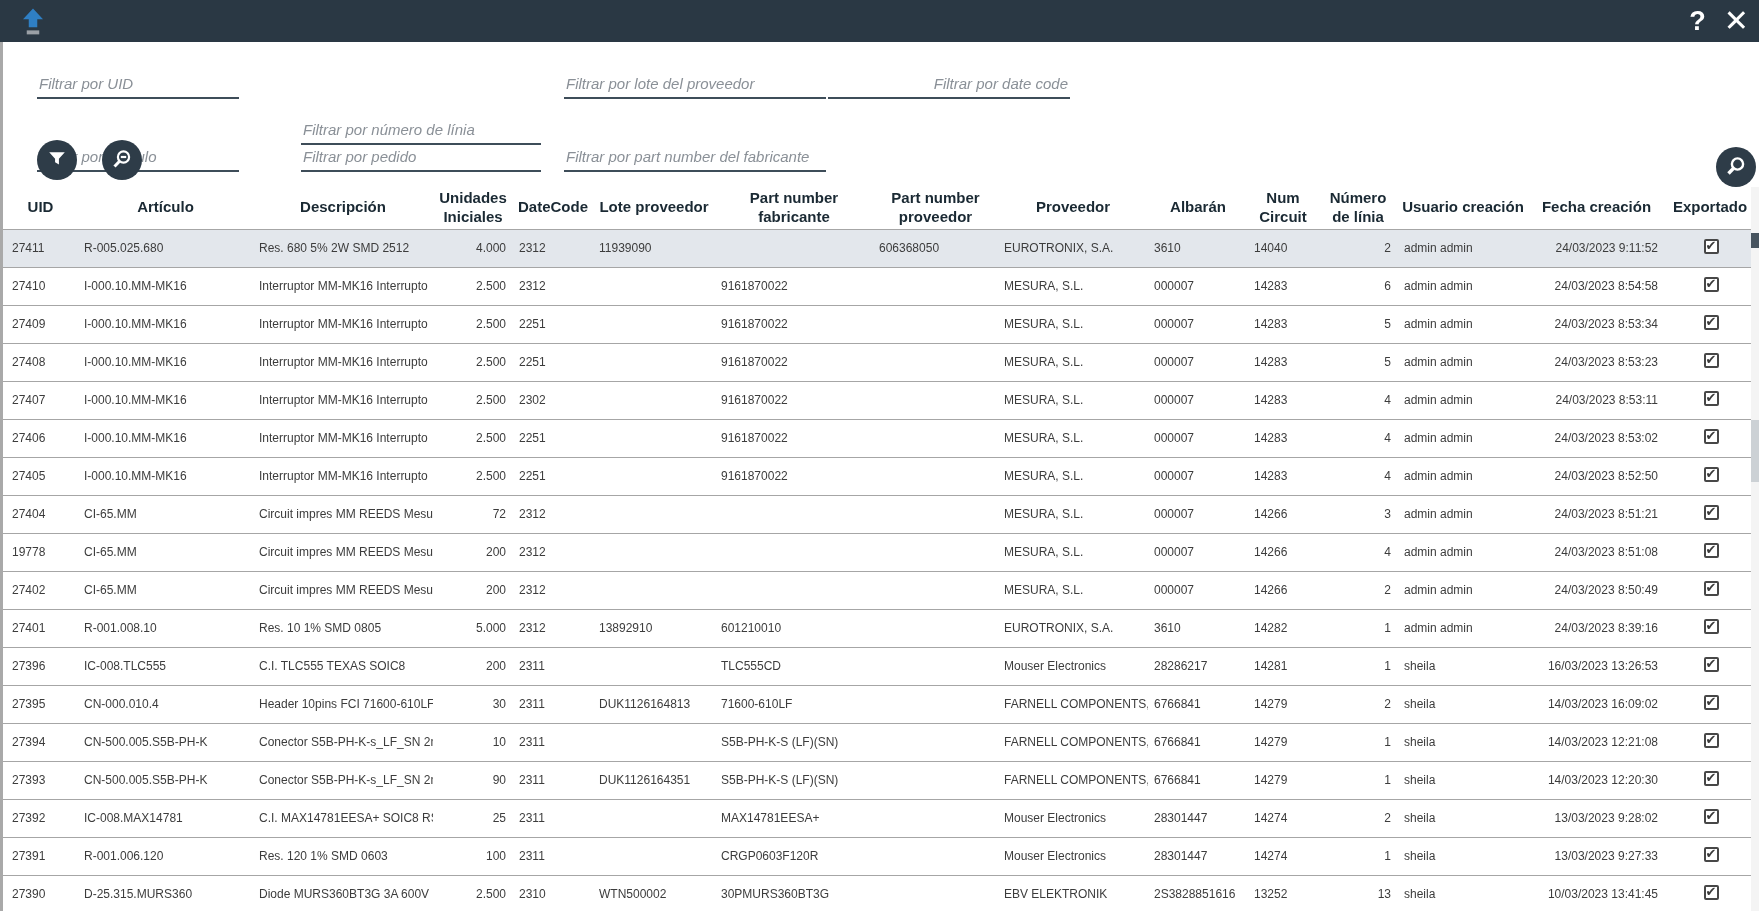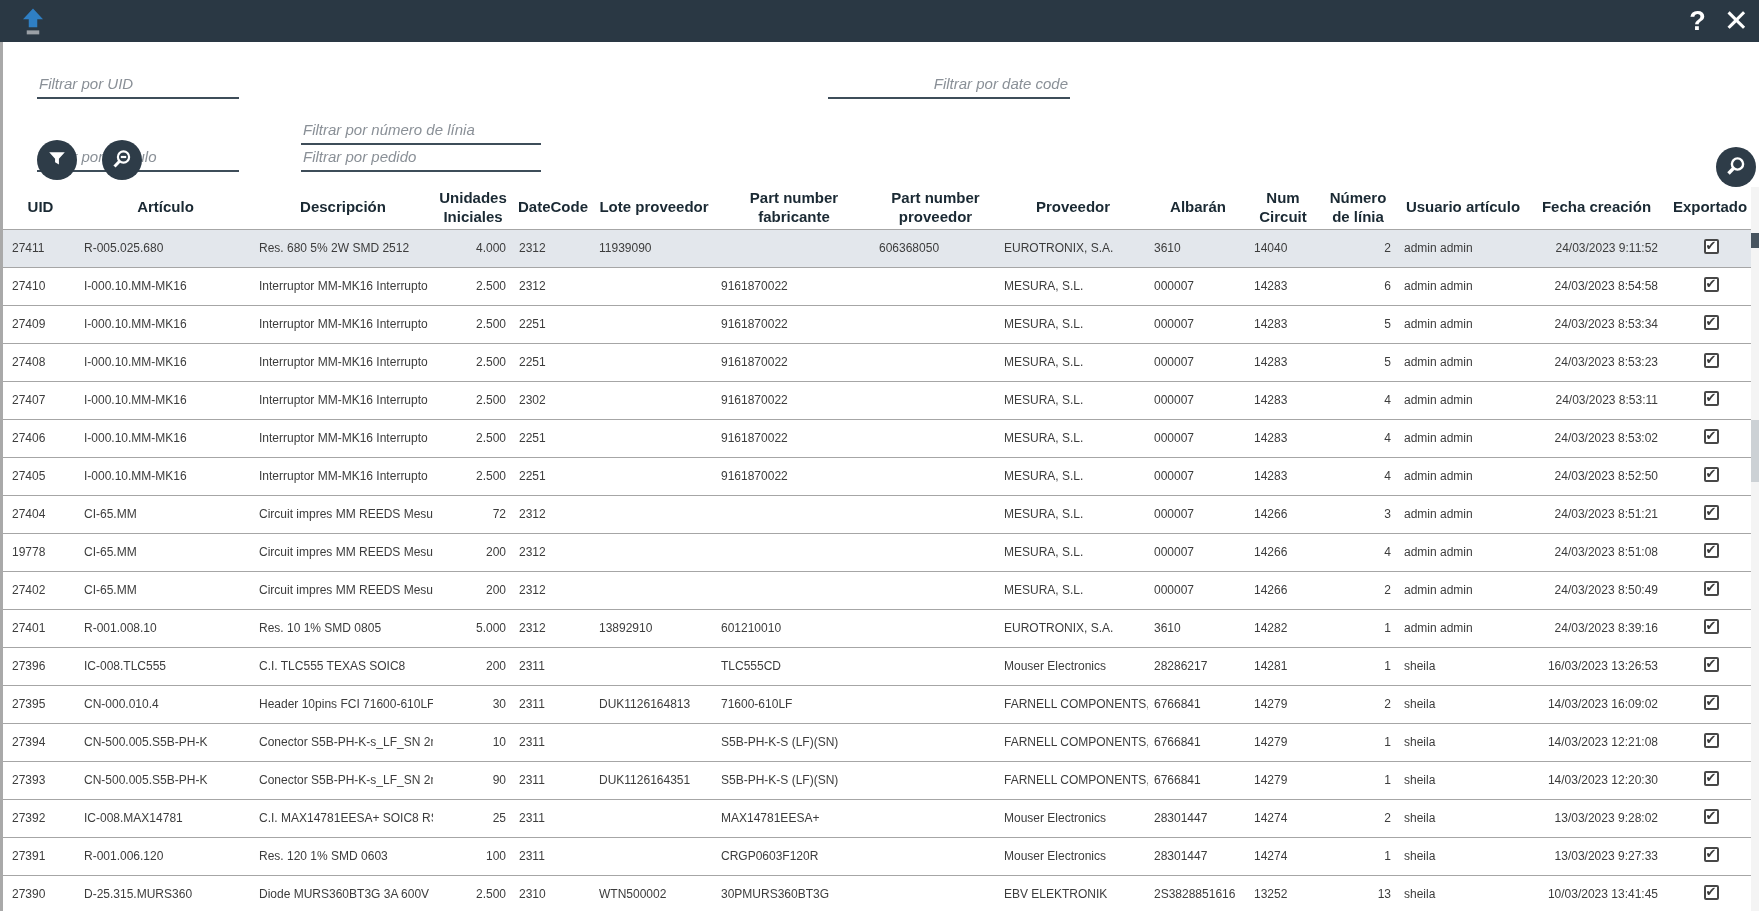--- a/index.html
+++ b/index.html
@@ -87,20 +87,22 @@
     </div>
   </div>
 
   <div class="content">
 
     <div class="filters">
       <input class="filter-input f-c1 f-r1" placeholder="Filtrar por UID" style="">
       <input class="filter-input f-c1 f-r2" placeholder="Filtrar por artículo" style="">
       <input class="filter-input f-c2 f-r2" placeholder="Filtrar por pedido" style="">
       <input class="filter-input f-c2 f-r3" placeholder="Filtrar por número de línia" style="">
+      <input class="filter-input f-c3 f-r1" placeholder="Filtrar por lote del proveedor" style="">
+      <input class="filter-input f-c3 f-r2" placeholder="Filtrar por part number del fabricante" style="">
       <input class="filter-input f-c4 f-r1" placeholder="Filtrar por date code" style="">
 
       <button class="icon-btn btn-filter">
         <span>
           <svg width="22" height="22" viewBox="0 0 24 24">
             <path d="M3.5 4.5 h17 l-6.4 7.2 v6.2 l-4.2 -2.4 v-3.8 Z" fill="#fff"></path>
           </svg>
         </span>
       </button>
       <button class="icon-btn btn-clear">
@@ -147,21 +149,21 @@
             <th>Descripción</th>
             <th>Unidades Iniciales</th>
             <th>DateCode</th>
             <th>Lote proveedor</th>
             <th>Part number fabricante</th>
             <th>Part number proveedor</th>
             <th>Proveedor</th>
             <th>Albarán</th>
             <th>Num Circuit</th>
             <th>Número de línia</th>
-            <th>Usuario artículo</th>
+            <th>Usuario creación</th>
             <th>Fecha creación</th>
             <th>Exportado</th>
           </tr>
         </thead>
       <tbody>
           <tr class="selected">
             <td class="c-uid">27411</td>
             <td class="c-articulo">R-005.025.680</td>
             <td class="c-descripcion">Res. 680 5% 2W SMD 2512</td>
             <td class="c-unidades_iniciales">4.000</td>

